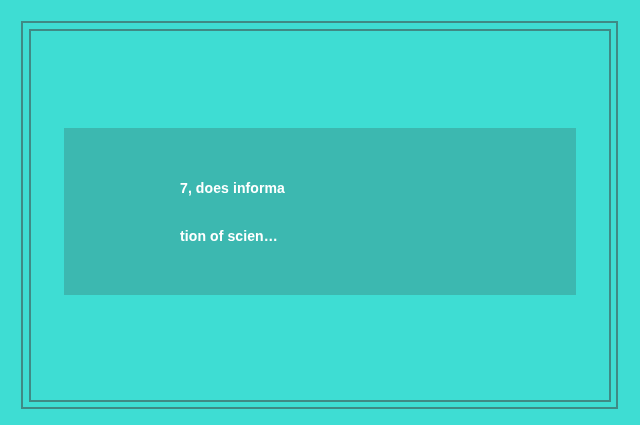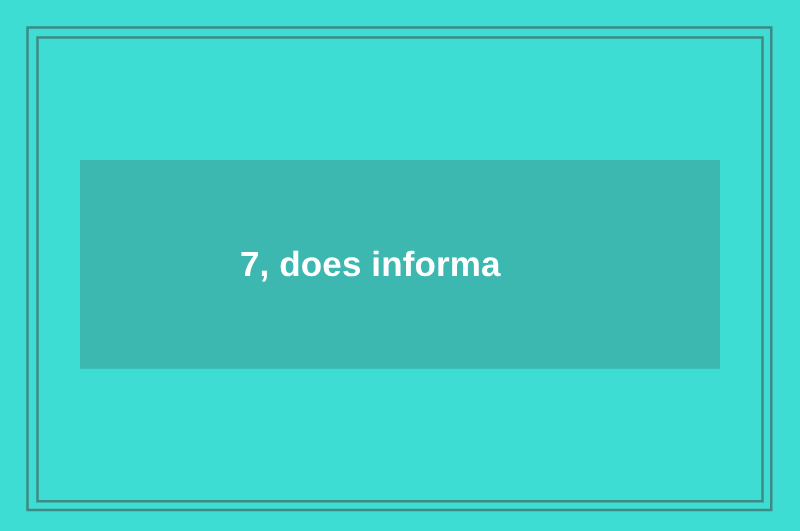--- a/index.html
+++ b/index.html
@@ -57,40 +57,41 @@
     height: 167px;
     background: #3cb8b0;
     box-sizing: border-box;
     display: flex;
     flex-direction: column;
     align-items: flex-start;
     justify-content: center;
   }
 
   .caption-text {
-    margin: 16px;
+    margin: 4px;
     padding-left: 112px;
     color: #ffffff;
     font-family: "Liberation Sans", sans-serif;
     font-weight: bold;
-    font-size: 28px;
+    font-size: 14px;
     line-height: 40px;
     letter-spacing: 0.1px;
     white-space: pre;
   }
 </style>
 </head>
 <body>
 
 <div id="stage">
 
   <div class="frame frame-outer"></div>
 
   <div class="frame frame-inner"></div>
 
   <div class="caption-panel">
 
     <p class="caption-text">7, does informa</p>
 
+    <p class="caption-text">tion of scien…</p>
 
   </div>
 
 </div>
 
 </body></html>

